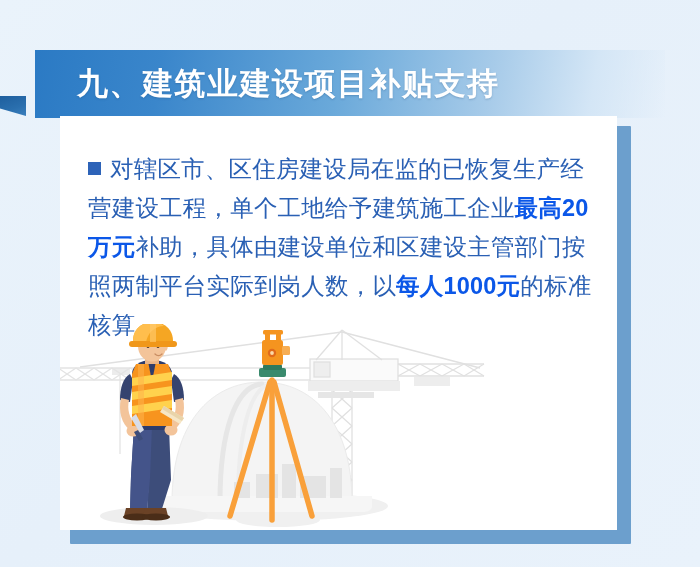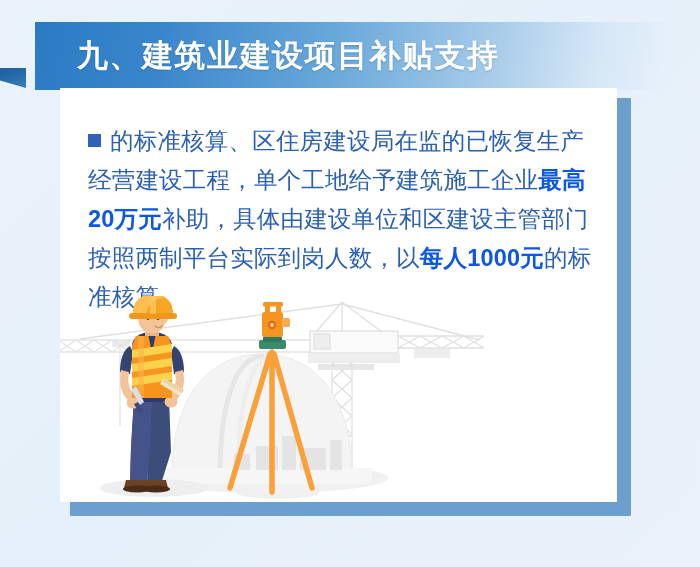--- a/index.html
+++ b/index.html
@@ -4,21 +4,21 @@
 <style>
   * { margin:0; padding:0; box-sizing:border-box; }
   html,body { width:700px; height:567px; overflow:hidden; }
   body {
     font-family:"Liberation Sans","DejaVu Sans",sans-serif;
     background:linear-gradient(135deg,#eaf3fb 0%,#e6f0fa 45%,#e9f2fb 100%);
     position:relative;
   }
 
   
-  #stage { position:absolute; inset:0; }
+  #stage { position:absolute; inset:0;margin-top:28px; }
 
   
   #banner-wrap { position:absolute; left:35px; top:22px; width:630px; height:68px; }
   #banner-bar {
     position:absolute; left:0; top:0; width:100%; height:100%;
     background:linear-gradient(100deg,#2b7ac4 0%,#3a86cb 20%,#6aa9da 48%,#a7cbe9 72%,#d4e6f6 88%,rgba(232,243,252,0) 100%);
   }
   #banner-fold {
     position:absolute; left:0; top:68px; width:26px; height:20px;
     background:linear-gradient(160deg,#1e5f9e 0%,#2a6fae 60%,#3a7fbd 100%);
@@ -67,21 +67,21 @@
     <div id="banner-bar"></div>
     <div id="banner-title">九、建筑业建设项目补贴支持</div>
   </div>
   <div id="banner-fold"></div>
 
   <div id="card-shadow"></div>
 
   <div id="card">
 
     <div id="para">
-      <span class="bullet"></span><span>的标准核算、区住房建设局在监的已恢复生产经营建设工程，单个工地给予建筑施工企业</span><span class="hl">最高20万元</span><span>补助，具体由建设单位和区建设主管部门按照两制平台实际到岗人数，以</span><span class="hl">每人1000元</span><span>的标准核算。</span>
+      <span class="bullet"></span><span>对辖区市、区住房建设局在监的已恢复生产经营建设工程，单个工地给予建筑施工企业</span><span class="hl">最高20万元</span><span>补助，具体由建设单位和区建设主管部门按照两制平台实际到岗人数，以</span><span class="hl">每人1000元</span><span>的标准核算。</span>
     </div>
 
     <div id="illus">
       <svg viewBox="0 0 557 206" xmlns="http://www.w3.org/2000/svg">
 
         <g stroke="#e3e3e3" stroke-width="1.3" fill="none">
           <line x1="60" y1="50" x2="60" y2="130"></line>
           <rect x="52" y="44" width="18" height="7" fill="#ececec" stroke="none"></rect>
           <line x1="-20" y1="44" x2="250" y2="44"></line>
           <line x1="-20" y1="56" x2="250" y2="56"></line>

